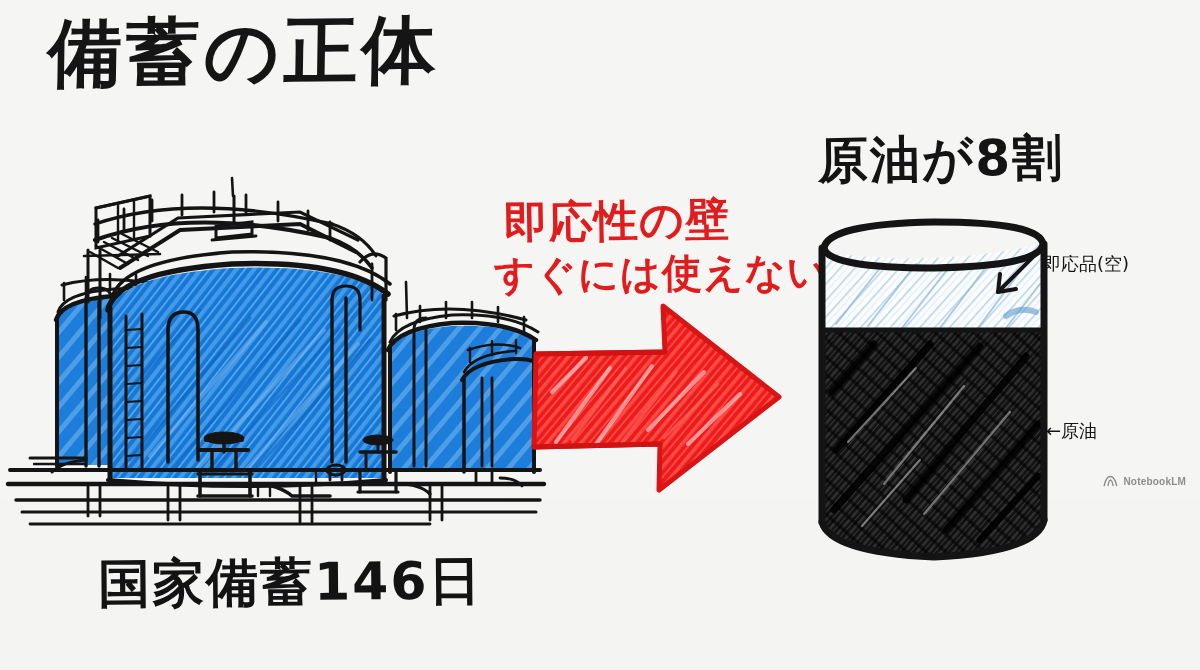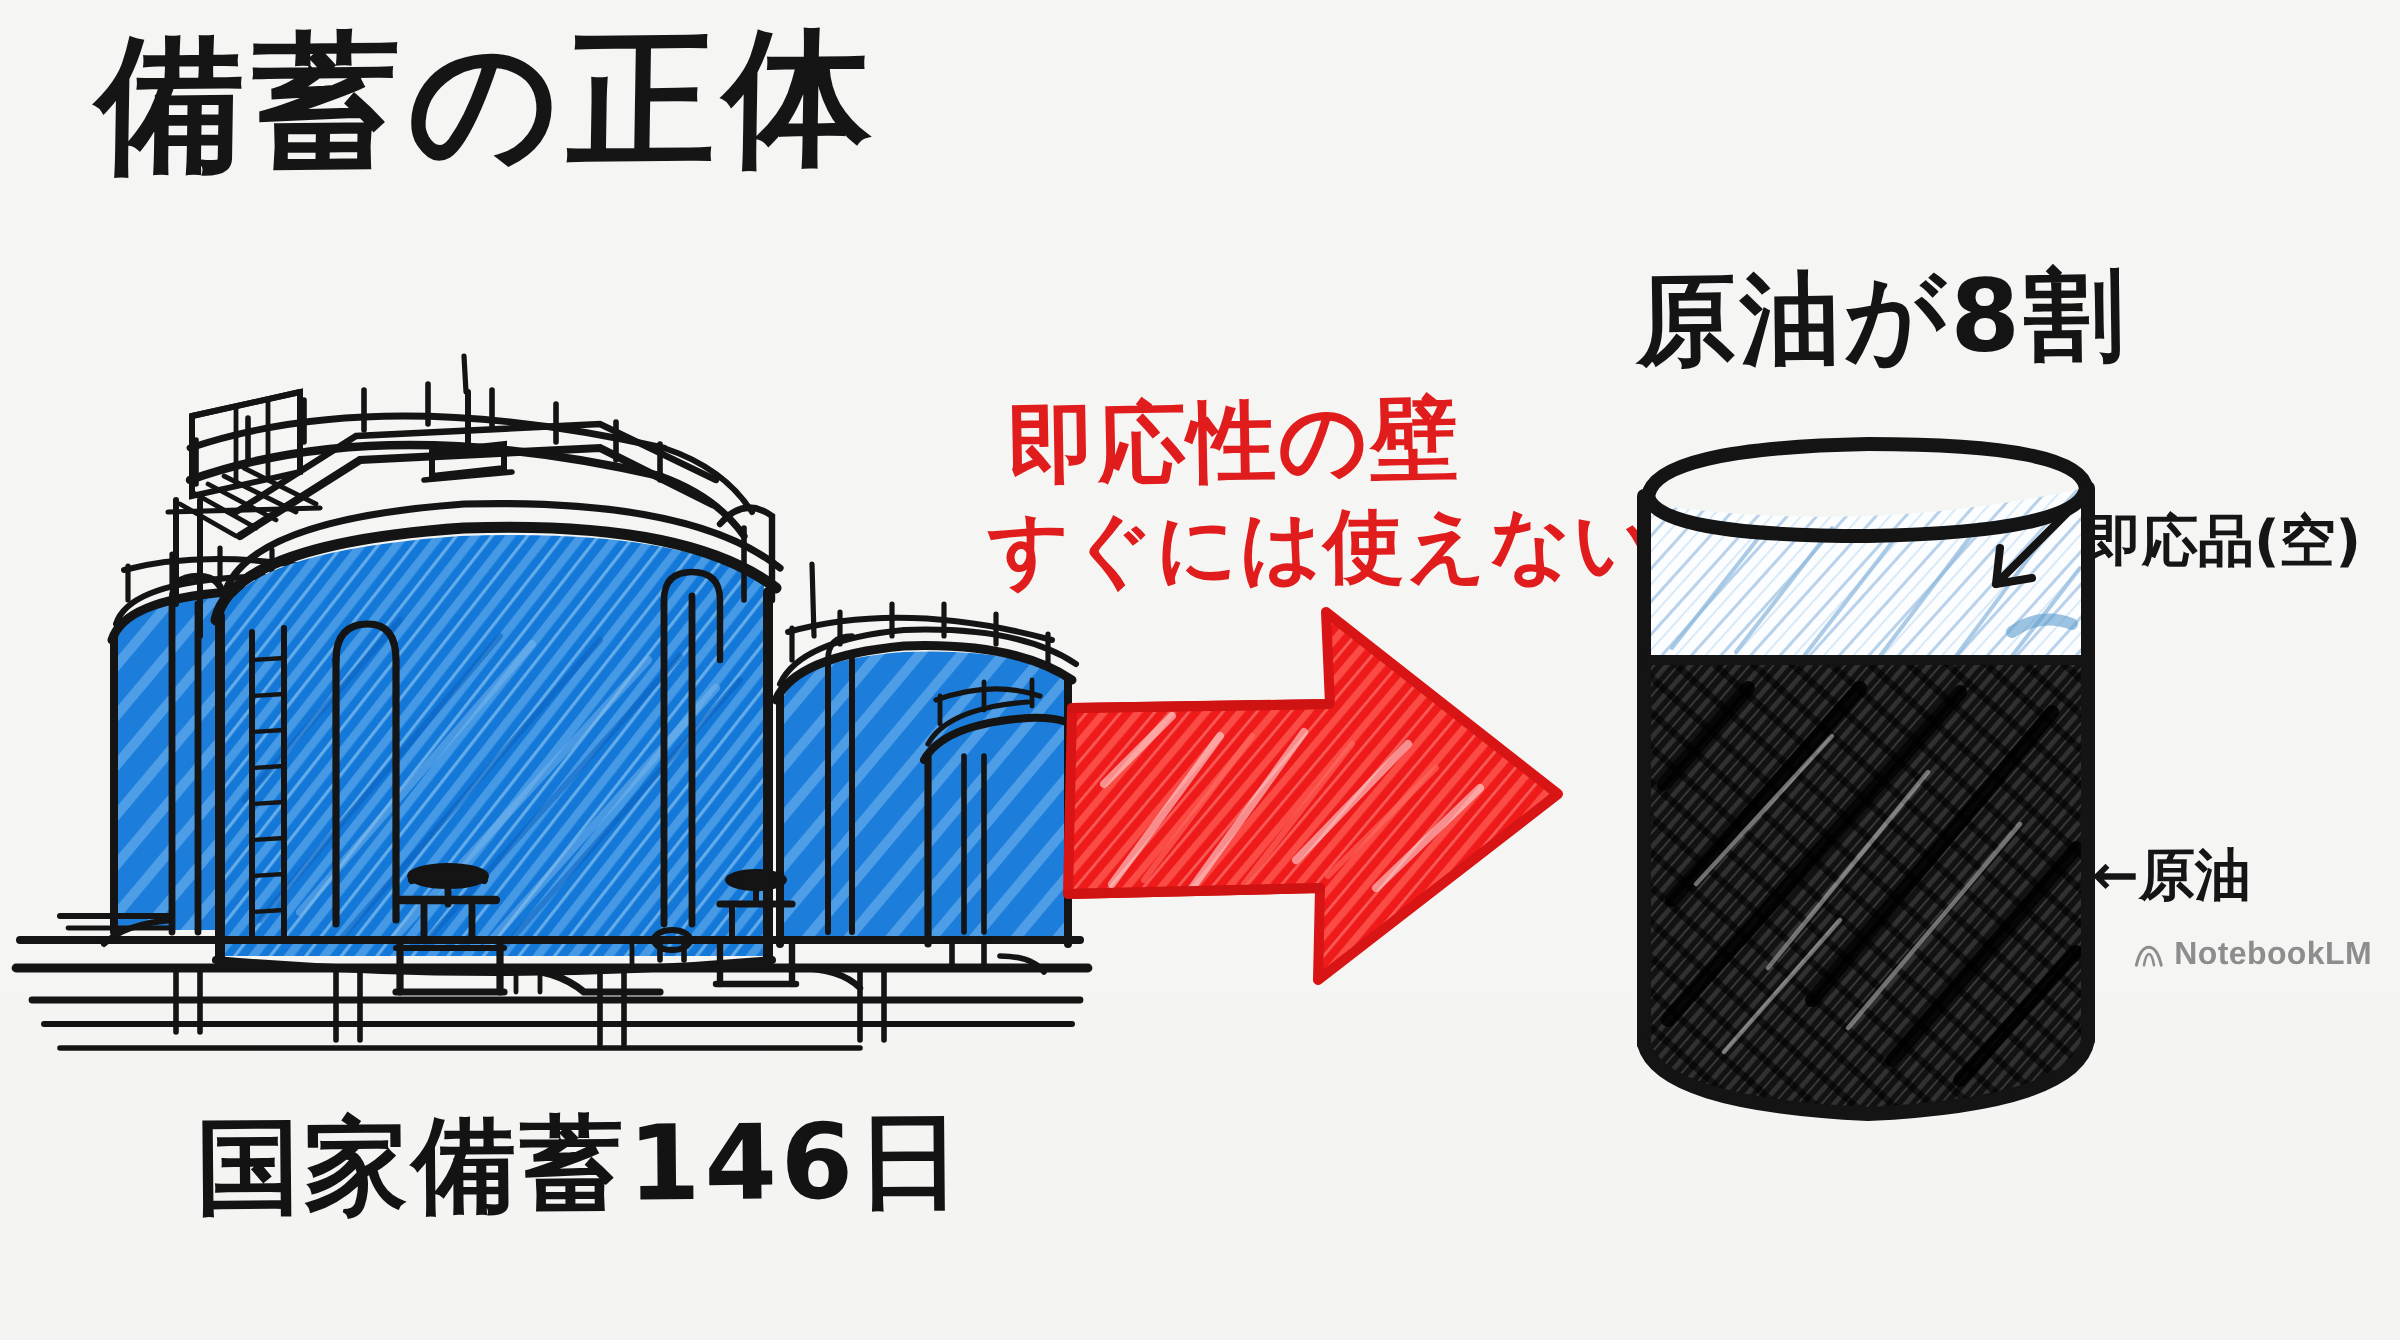--- a/index.html
+++ b/index.html
@@ -39,31 +39,31 @@
     font-size:44px;letter-spacing:1px;color:#e01c1c;font-weight:700;
     transform:rotate(-1deg);
   }
   #red-line2{
     position:absolute;left:494px;top:246px;
     font-size:40px;letter-spacing:1px;color:#e01c1c;font-weight:700;
     transform:rotate(-0.6deg);
   }
 
   .callout{
-    position:absolute;font-size:28px;color:#151515;font-weight:700;
+    position:absolute;font-size:18px;color:#151515;font-weight:400;
     letter-spacing:0px;white-space:nowrap;
   }
   #callout-ready{left:1043px;top:252px;}
   #callout-crude{left:1046px;top:419px;}
 
   
   #watermark{
     position:absolute;right:14px;bottom:12px;
     display:flex;align-items:center;gap:5px;
-    color:#8d8d8d;font-size:16px;font-weight:600;
+    color:#8d8d8d;font-size:10px;font-weight:600;
     font-family:"Liberation Sans",sans-serif;
     letter-spacing:0.2px;
   }
   #watermark svg{display:block;}
 
   
   svg.art{position:absolute;left:0;top:0;width:1200px;height:670px;overflow:visible;pointer-events:none;}
 </style>
 </head>
 <body>

